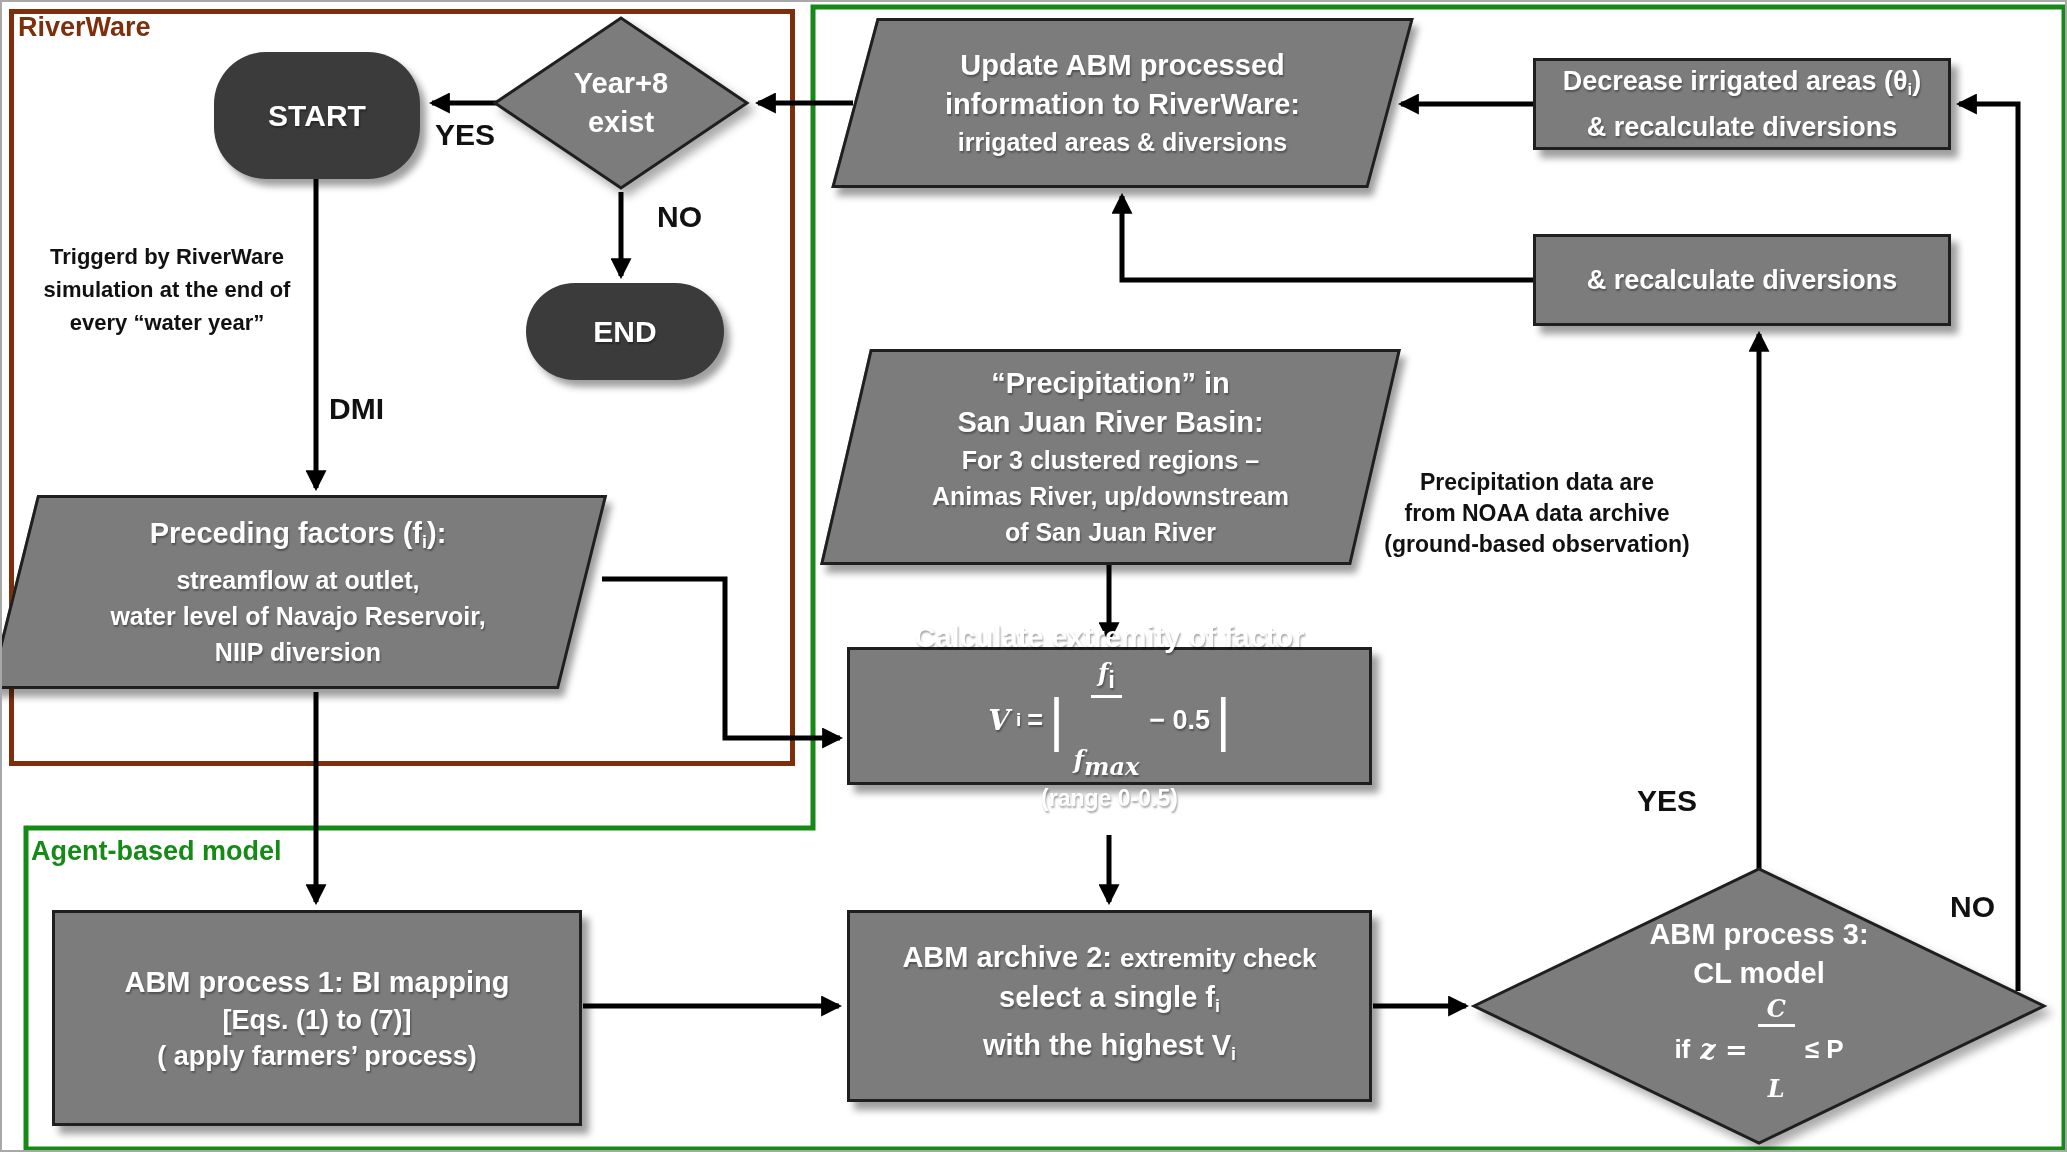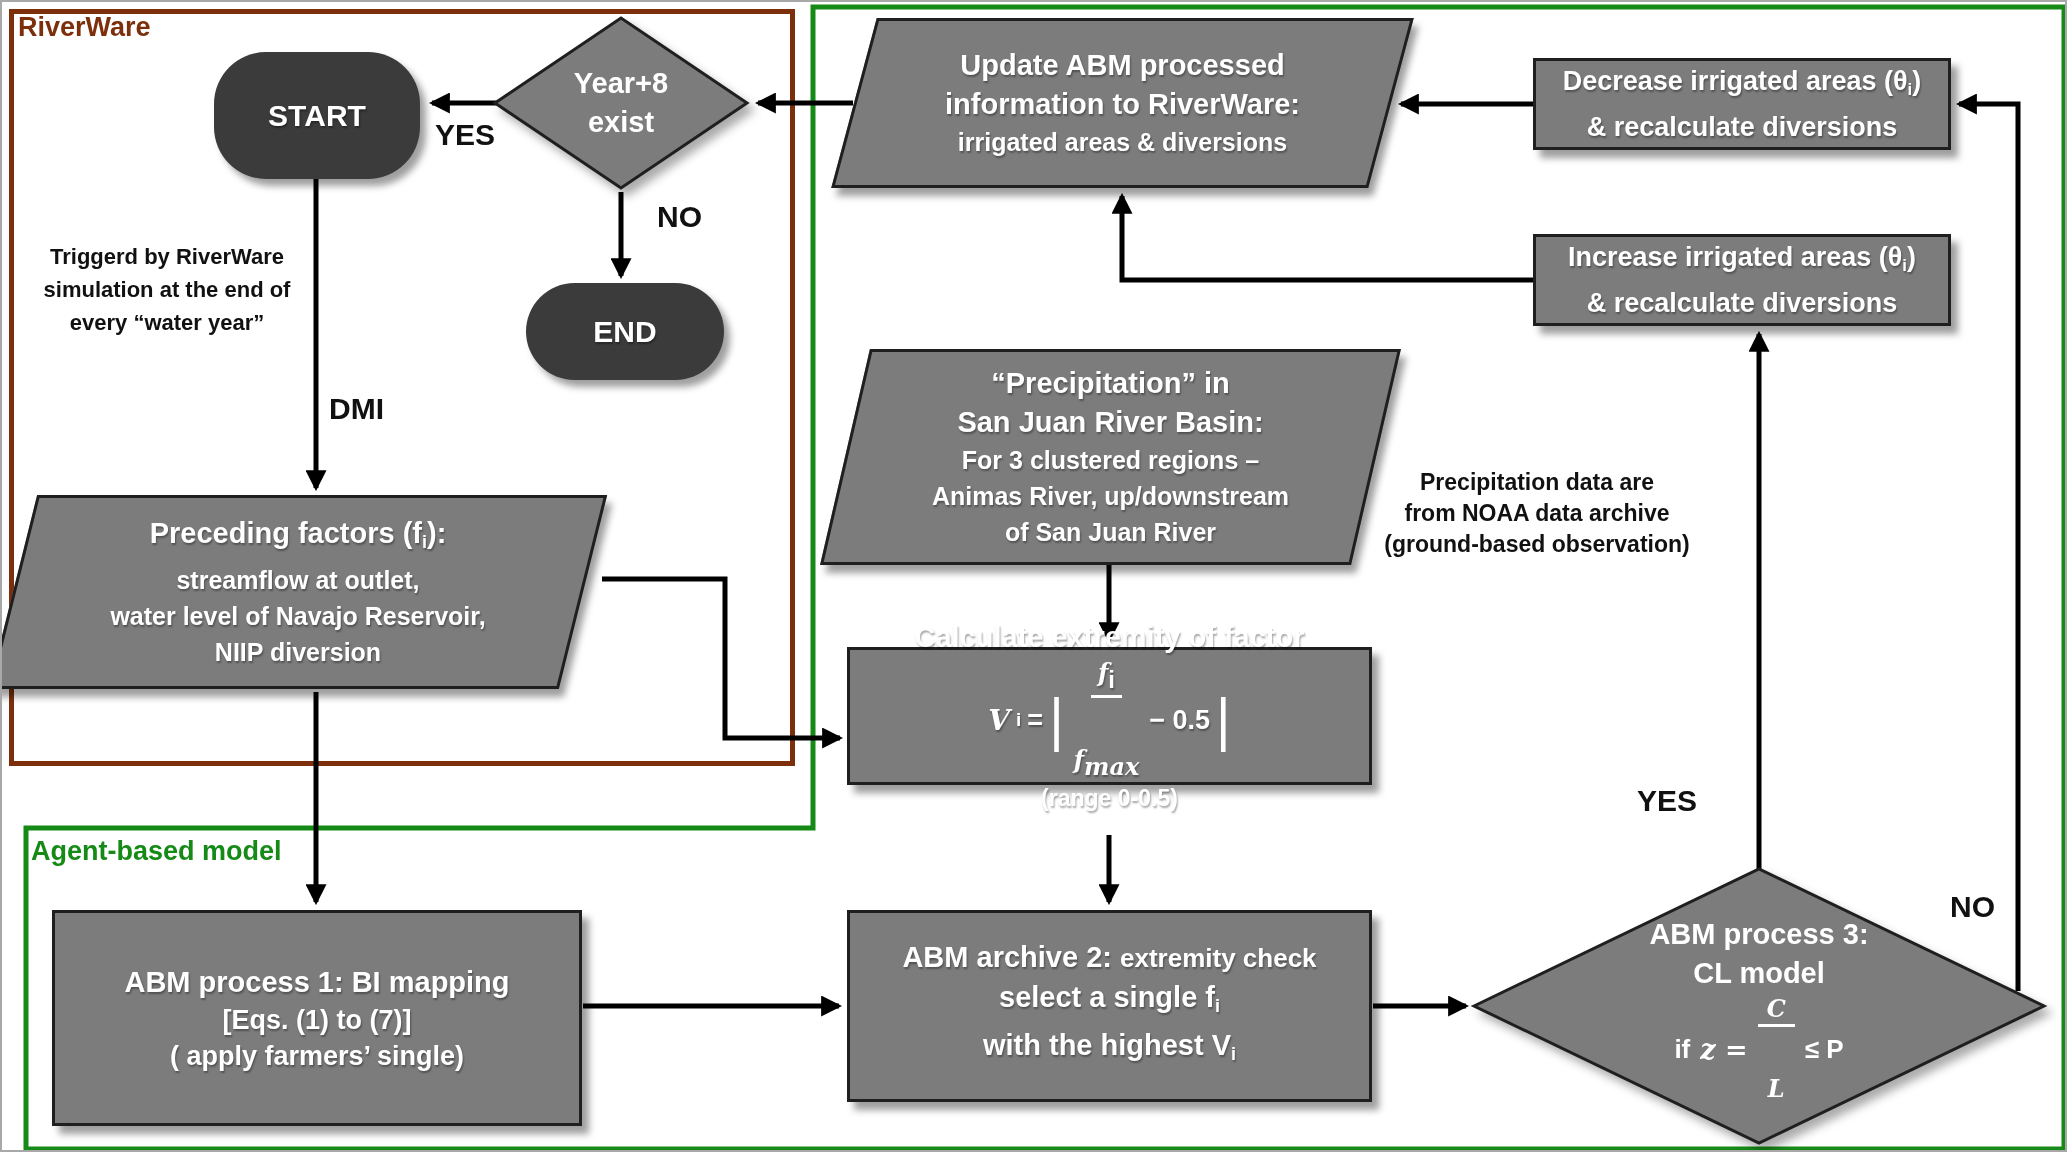--- a/index.html
+++ b/index.html
@@ -171,21 +171,20 @@
   </div>
 
   <div class="node gray-rect" style="left:1531px;top:56px;width:418px;height:92px;">
     <div class="content">
       <span class="ln-27"><span>Decrease irrigated areas (θ</span><span class="sub">i</span><span>)</span></span>
       <span class="ln-27">&amp; recalculate diversions</span>
     </div>
   </div>
   <div class="node gray-rect" style="left:1531px;top:232px;width:418px;height:92px;">
     <div class="content">
-      <span class="ln-27"><span>Increase irrigated areas (θ</span><span class="sub">i</span><span>)</span></span>
       <span class="ln-27">&amp; recalculate diversions</span>
     </div>
   </div>
 
   <div class="node para skew13" style="left:843px;top:347px;width:531px;height:216px;">
     <div class="shape"></div>
     <div class="content">
       <span class="ln-lg">“Precipitation” in</span>
       <span class="ln-lg">San Juan River Basin:</span>
       <span class="ln-md">For 3 clustered regions –</span>
@@ -210,21 +209,21 @@
         <span class="bigbar">|</span>
       </span>
       <span class="ln-sm">(range 0-0.5)</span>
     </div>
   </div>
 
   <div class="node gray-rect" style="left:50px;top:908px;width:530px;height:216px;">
     <div class="content">
       <span class="ln-lg">ABM process 1: BI mapping</span>
       <span class="ln-27">[Eqs. (1) to (7)]</span>
-      <span class="ln-27">( apply farmers’ single)</span>
+      <span class="ln-27">( apply farmers’ process)</span>
     </div>
   </div>
 
   <div class="node gray-rect" style="left:845px;top:908px;width:525px;height:192px;">
     <div class="content">
       <span class="ln-lg"><span>ABM archive 2:</span>&nbsp;<span style="font-size:26px;">extremity check</span></span>
       <span class="ln-lg"><span>select a single f</span><span class="sub">i</span></span>
       <span class="ln-lg"><span>with the highest V</span><span class="sub">i</span></span>
     </div>
   </div>

